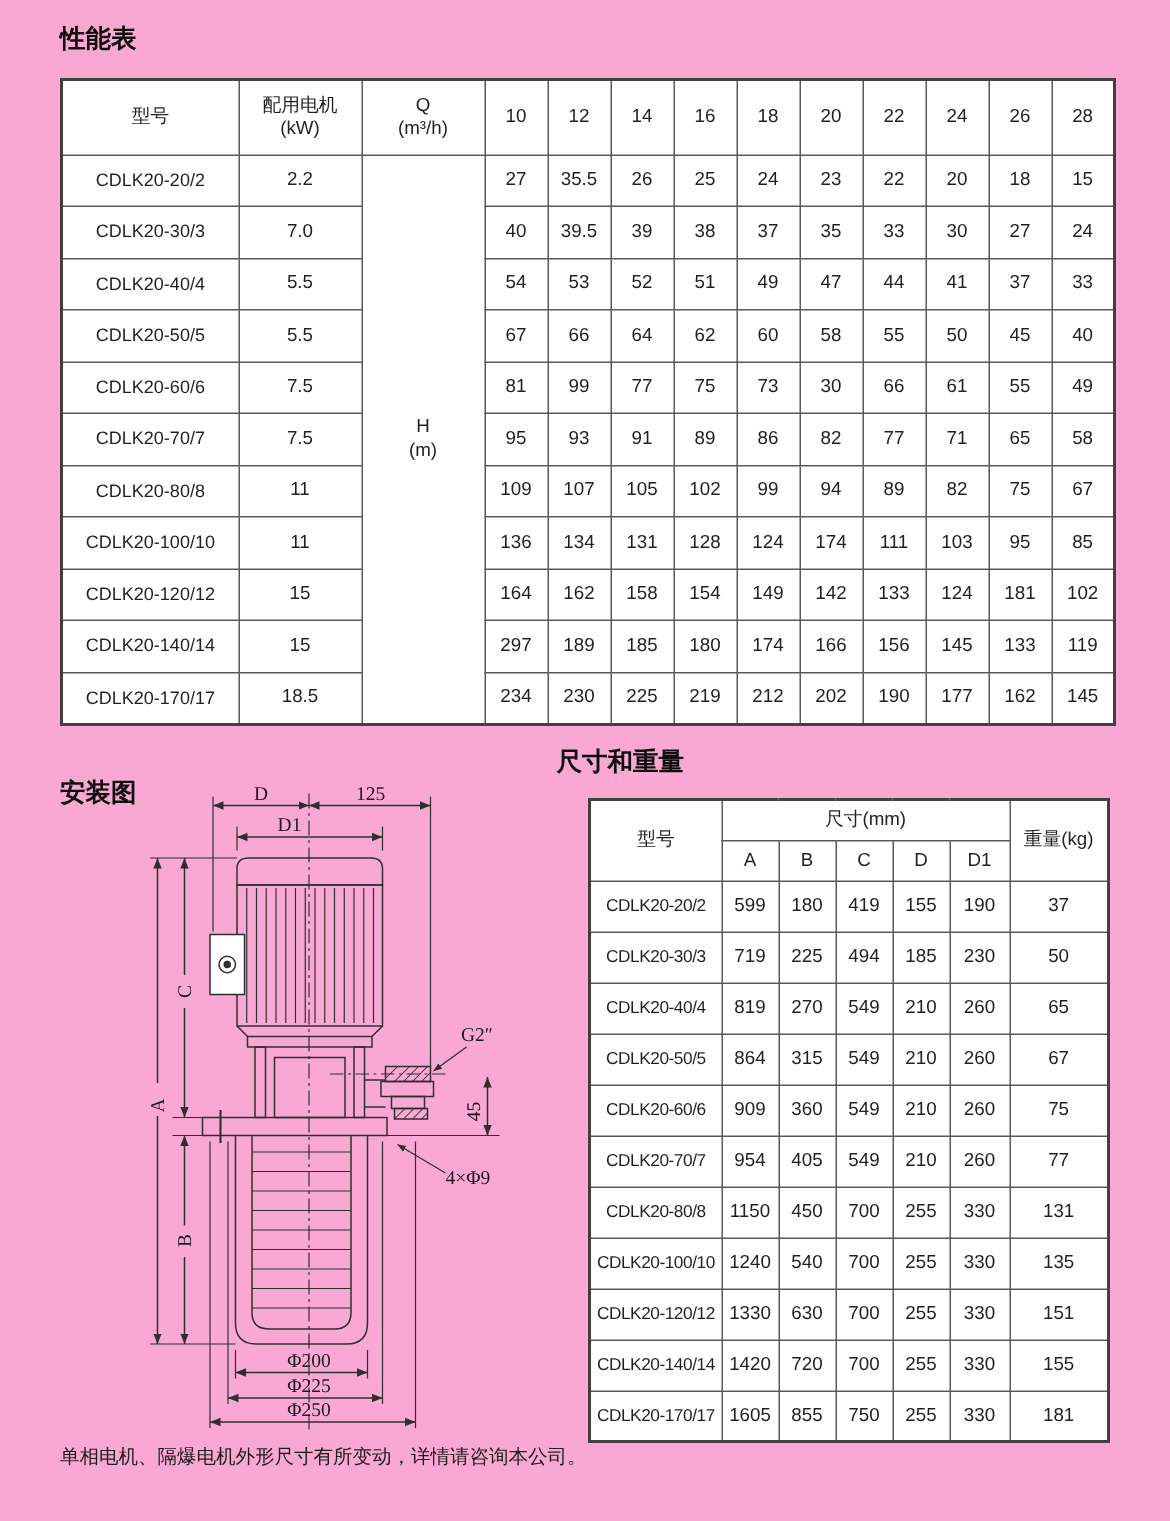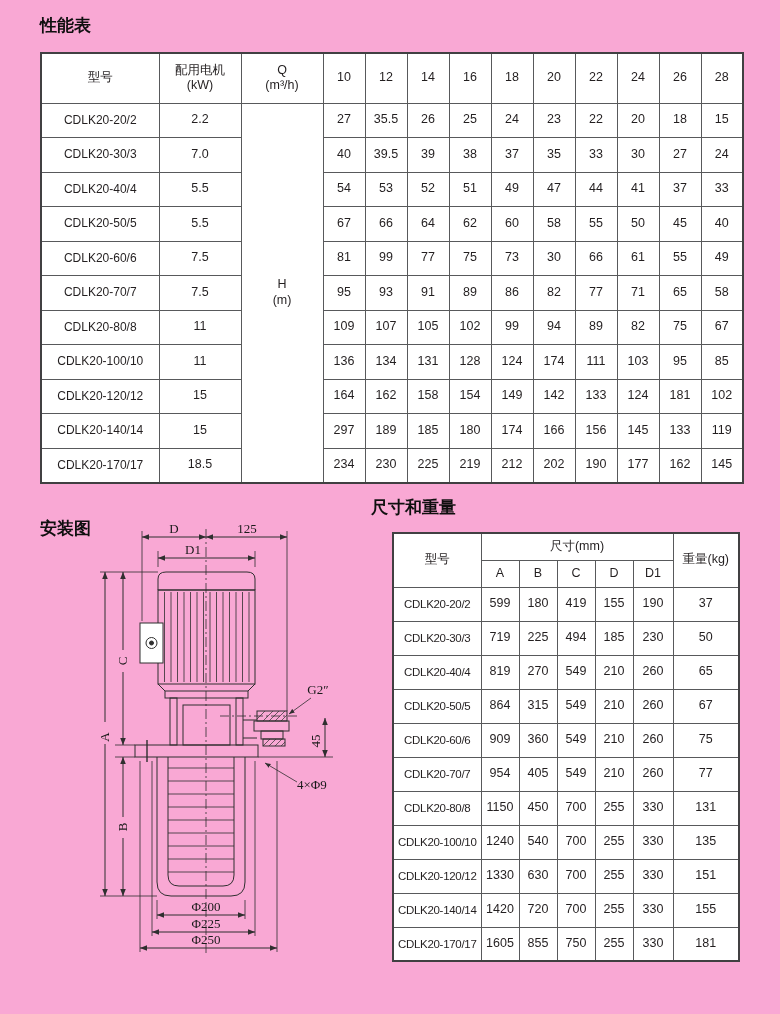--- a/index.html
+++ b/index.html
@@ -464,14 +464,15 @@
           <td>1605</td>
           <td>855</td>
           <td>750</td>
           <td>255</td>
           <td>330</td>
           <td>181</td>
         </tr>
       </tbody>
   </table>
 
+  <div class="footer-note">单相电机、隔爆电机外形尺寸有所变动，详情请咨询本公司。</div>
 
 </div>
 
 </body></html>

